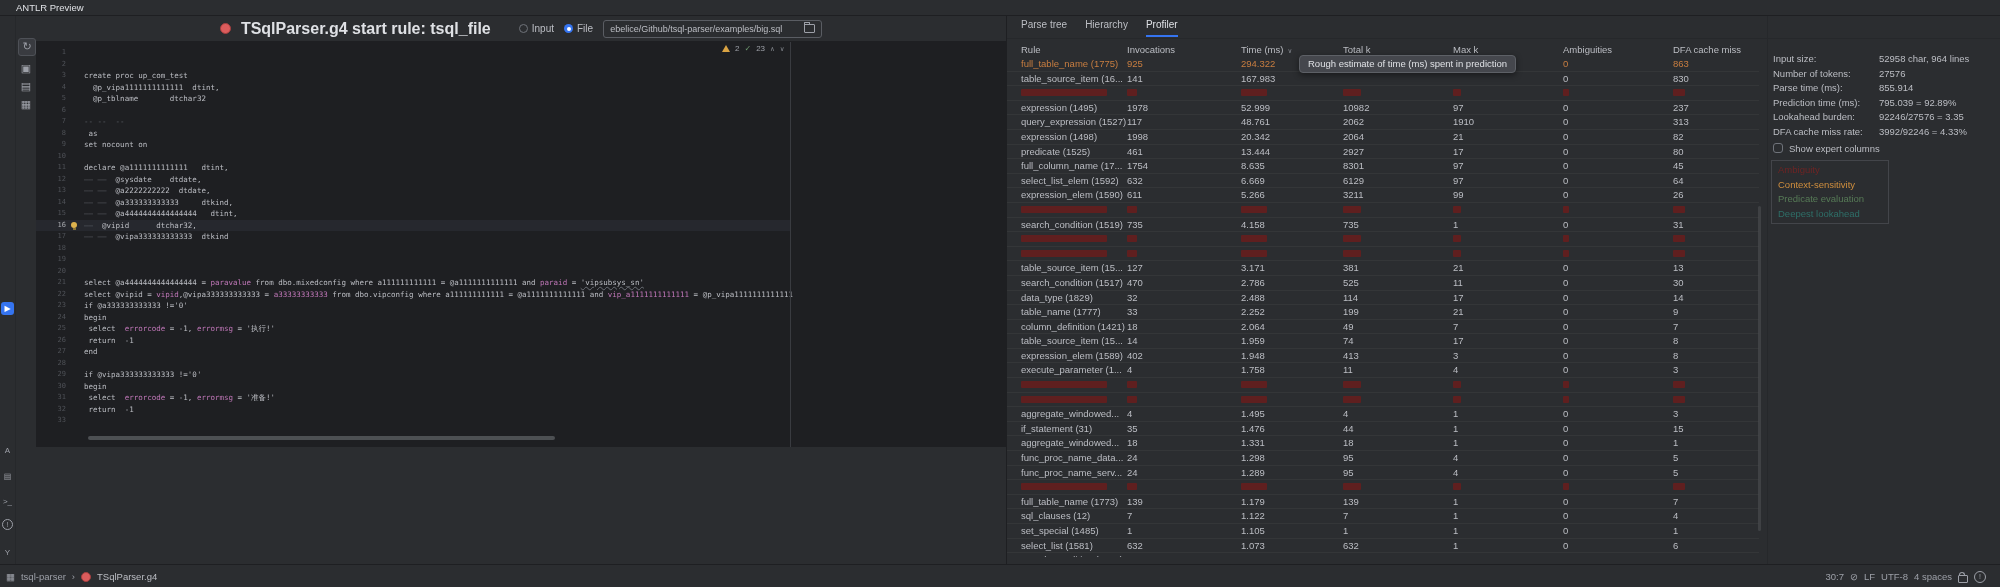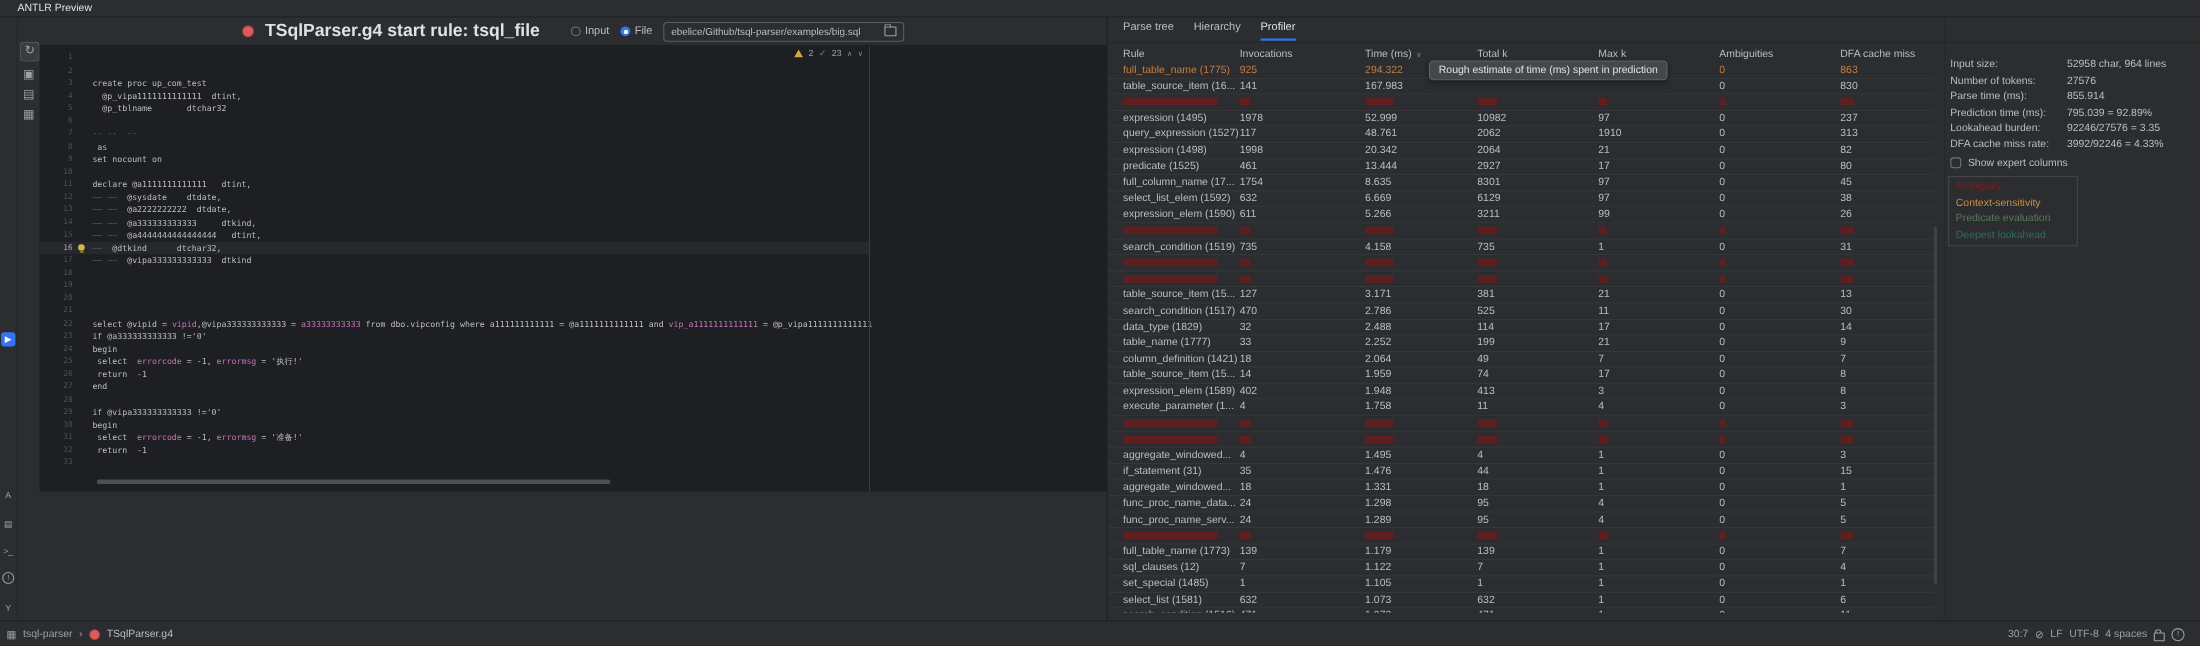--- a/index.html
+++ b/index.html
@@ -185,39 +185,40 @@
         <div class="ln">14</div>
         <div class="ct"><span class="seg-g">—— ——  </span><span class="seg-d">@a333333333333     dtkind,</span></div>
       </div>
       <div class="cl" style="top: 166px;">
         <div class="ln">15</div>
         <div class="ct"><span class="seg-g">—— ——  </span><span class="seg-d">@a4444444444444444   dtint,</span></div>
       </div>
       <div class="cl current" style="top: 177.5px;">
         <div class="bulb"></div>
         <div class="ln">16</div>
-        <div class="ct"><span class="seg-g">——  </span><span class="seg-d">@dtkind      dtchar32,</span></div>
+        <div class="ct"><span class="seg-g">——  </span><span class="seg-d">@vipid      dtchar32,</span></div>
       </div>
       <div class="cl" style="top: 189px;">
         <div class="ln">17</div>
         <div class="ct"><span class="seg-g">—— ——  </span><span class="seg-d">@vipa333333333333  dtkind</span></div>
       </div>
       <div class="cl" style="top: 200.5px;">
         <div class="ln">18</div>
         <div class="ct"></div>
       </div>
       <div class="cl" style="top: 212px;">
         <div class="ln">19</div>
         <div class="ct"></div>
       </div>
       <div class="cl" style="top: 223.5px; text-decoration: underline;">
         <div class="ln">20</div>
       </div>
       <div class="cl" style="top: 235px;">
         <div class="ln">21</div>
+        <div class="ct"><span class="seg-d">select @a4444444444444444 = </span><span class="seg-m">paravalue</span><span class="seg-d"> from dbo.mixedconfig where a111111111111 = @a1111111111111 and </span><span class="seg-m">paraid</span><span class="seg-d"> = </span><span class="seg-u">'vipsubsys_sn'</span></div>
       </div>
       <div class="cl" style="top: 246.5px;">
         <div class="ln">22</div>
         <div class="ct"><span class="seg-d">select @vipid = </span><span class="seg-m">vipid</span><span class="seg-d">,@vipa333333333333 = </span><span class="seg-m">a33333333333</span><span class="seg-d"> from dbo.vipconfig where a111111111111 = @a1111111111111 and </span><span class="seg-m">vip_a1111111111111</span><span class="seg-d"> = @p_vipa1111111111111</span></div>
       </div>
       <div class="cl" style="top: 258px;">
         <div class="ln">23</div>
         <div class="ct"><span class="seg-d">if @a333333333333 !='0'</span></div>
       </div>
       <div class="cl" style="top: 269.5px;">
@@ -377,21 +378,21 @@
         <span>0</span>
         <span>45</span>
       </div>
       <div class="trow">
         <span>select_list_elem (1592)</span>
         <span>632</span>
         <span>6.669</span>
         <span>6129</span>
         <span>97</span>
         <span>0</span>
-        <span>38</span>
+        <span>64</span>
       </div>
       <div class="trow">
         <span>expression_elem (1590)</span>
         <span>611</span>
         <span>5.266</span>
         <span>3211</span>
         <span>99</span>
         <span>0</span>
         <span>26</span>
       </div>

